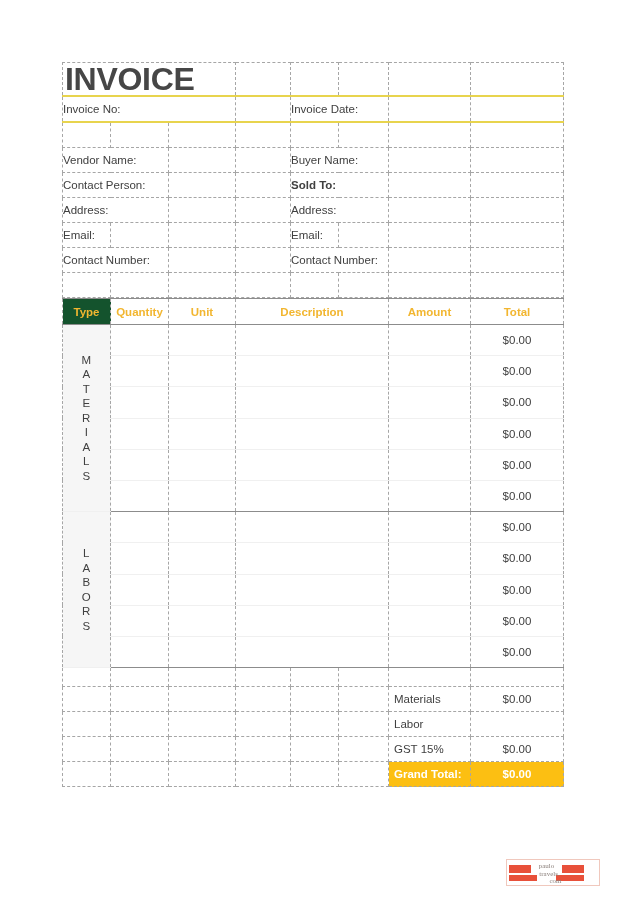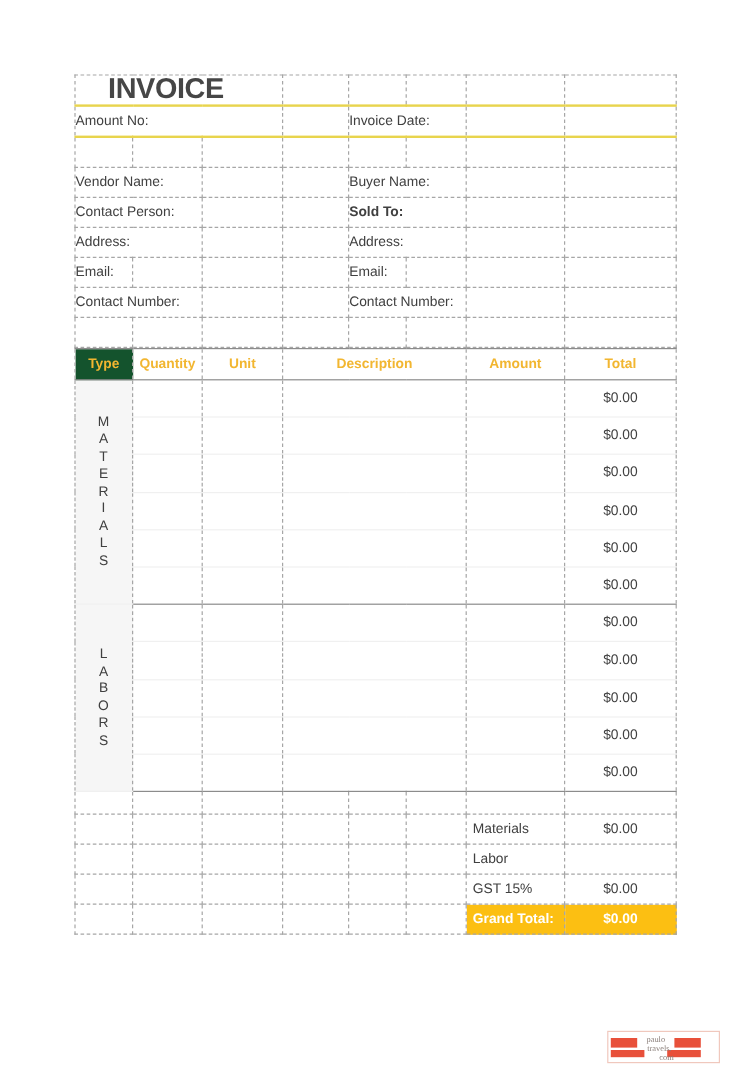--- a/index.html
+++ b/index.html
@@ -39,27 +39,26 @@
     background: transparent;
   }
   .pl { padding-left: 4px; }
 
   
   td.title-cell {
     height: 47px;
     border-bottom: none;
   }
   .title-text {
-    font-size: 24px;
+    font-size: 32px;
     font-weight: bold;
     color: #464646;
     letter-spacing: -0.3px;
     padding-left: 2px;
     line-height: 1;
-    margin-left: 25px;
   }
   .yellow-top { border-top: 2px solid #e8d44d !important; }
   .yellow-bot { border-bottom: 2px solid #e8d44d !important; }
 
   td.inv-row { height: 25px; }
 
   
   td.spacer { height: 11px; }
   td.spacer2 { height: 10px; }
 
@@ -192,21 +191,21 @@
         <div class="title-text">INVOICE</div>
       </td>
       <td class="title-cell"></td>
       <td class="title-cell"></td>
       <td class="title-cell"></td>
       <td class="title-cell"></td>
       <td class="title-cell"></td>
     </tr>
 
     <tr>
-      <td class="inv-row pl yellow-top yellow-bot" colspan="3">Amount No:</td>
+      <td class="inv-row pl yellow-top yellow-bot" colspan="3">Invoice No:</td>
       <td class="inv-row yellow-top yellow-bot"></td>
       <td class="inv-row pl yellow-top yellow-bot" colspan="2">Invoice Date:</td>
       <td class="inv-row yellow-top yellow-bot"></td>
       <td class="inv-row yellow-top yellow-bot"></td>
     </tr>
 
     <tr>
       <td class="spacer"></td>
       <td class="spacer"></td>
       <td class="spacer"></td>

